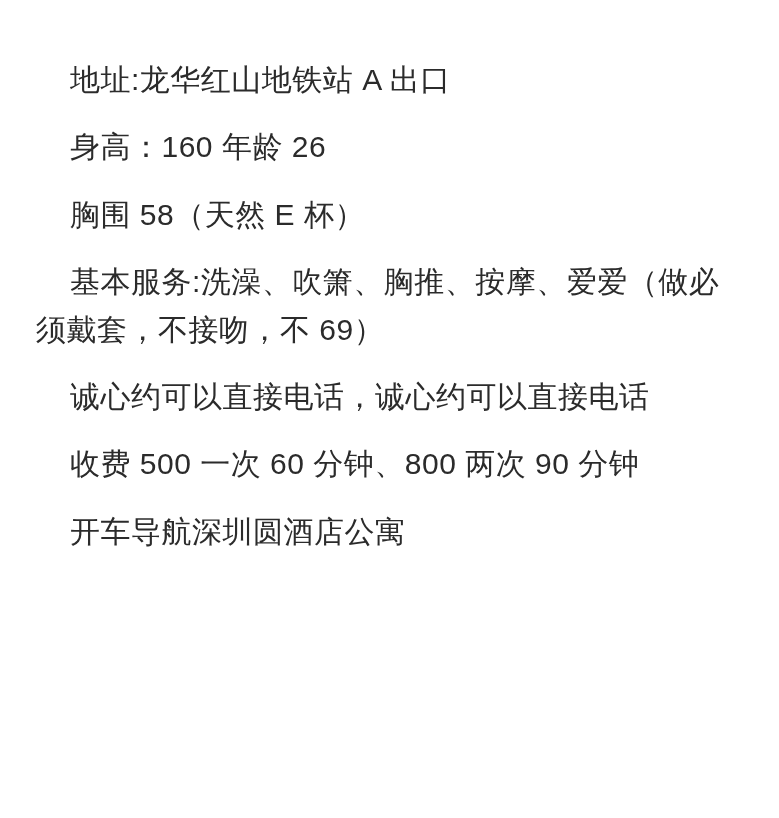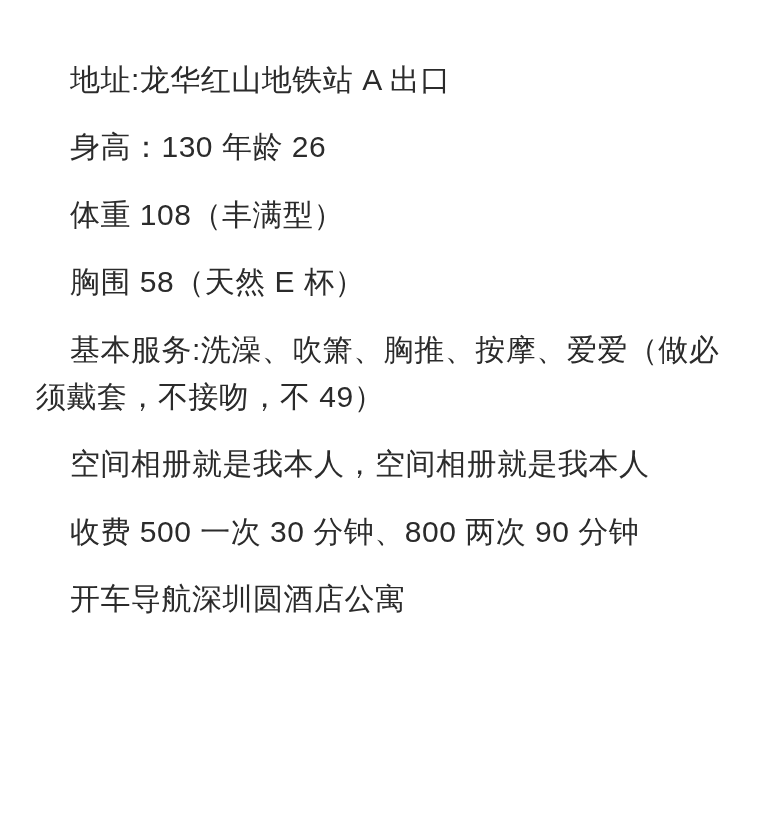--- a/index.html
+++ b/index.html
@@ -37,21 +37,20 @@
   .para:last-child {
     margin-bottom: 16px;
   }
 </style>
 </head>
 <body>
 
 <div class="page">
   <div class="doc-body">
     <p class="para">地址:龙华红山地铁站 A 出口</p>
-    <p class="para">身高：130 年龄 26</p>
-    <p class="para">体重 108（丰满型）</p>
+    <p class="para">身高：160 年龄 26</p>
     <p class="para">胸围 58（天然 E 杯）</p>
-    <p class="para">基本服务:洗澡、吹箫、胸推、按摩、爱爱（做必须戴套，不接吻，不 49）</p>
-    <p class="para">空间相册就是我本人，空间相册就是我本人</p>
-    <p class="para">收费 500 一次 30 分钟、800 两次 90 分钟</p>
+    <p class="para">基本服务:洗澡、吹箫、胸推、按摩、爱爱（做必须戴套，不接吻，不 69）</p>
+    <p class="para">诚心约可以直接电话，诚心约可以直接电话</p>
+    <p class="para">收费 500 一次 60 分钟、800 两次 90 分钟</p>
     <p class="para">开车导航深圳圆酒店公寓</p>
   </div>
 </div>
 
 </body></html>

